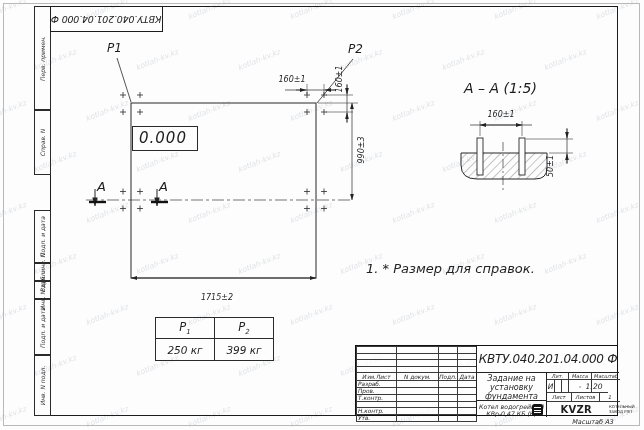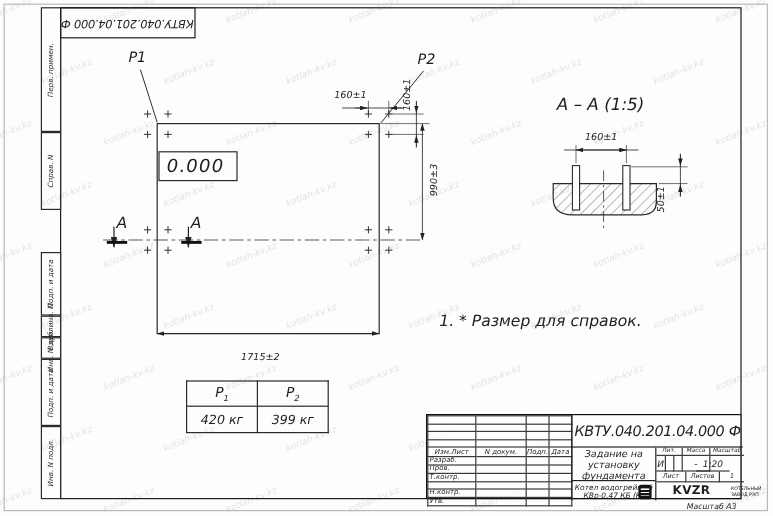--- a/index.html
+++ b/index.html
@@ -291,21 +291,21 @@
     <p>1. * Размер для справок.</p>
   </div>
 
   <table class="loadtbl">
     <tbody>
         <tr class="h">
       <td><span>Р</span><sub>1</sub></td>
       <td><span>Р</span><sub>2</sub></td>
     </tr>
     <tr class="v">
-      <td>420 кг</td>
+      <td>250 кг</td>
       <td>399 кг</td>
     </tr>
   </tbody>
     </table>
 
   <div class="tblock">
     <table class="rev">
       <colgroup>
           <col style="width:40px">
           <col style="width:42px">

